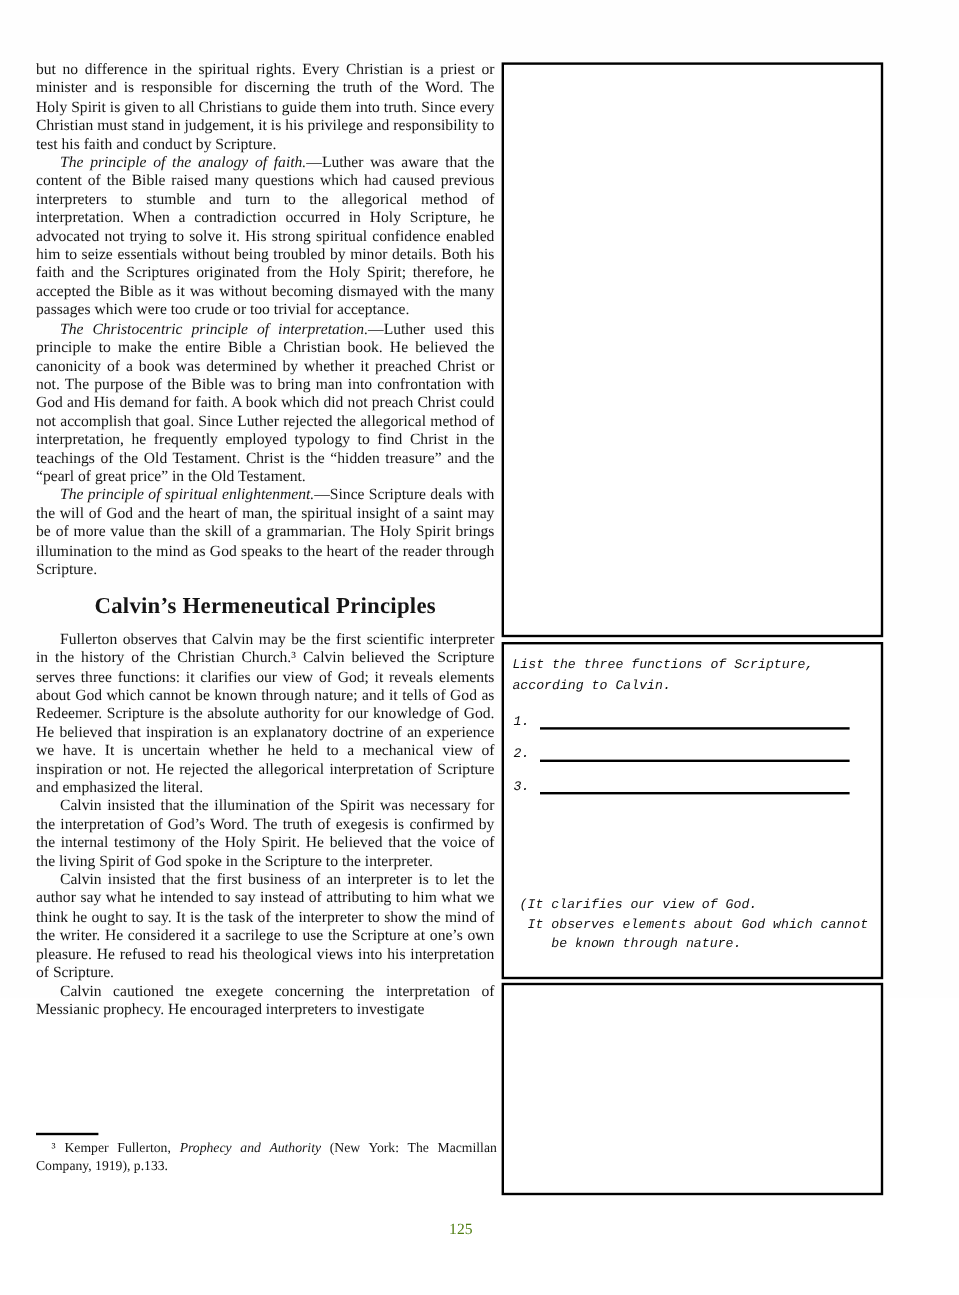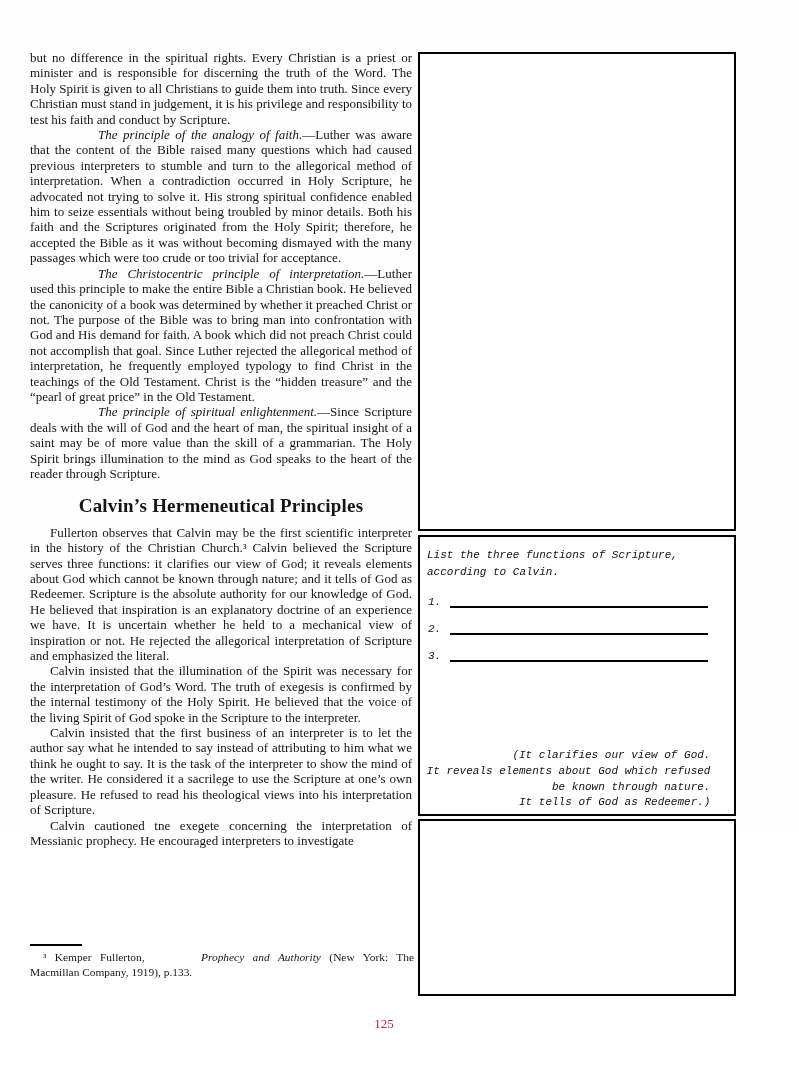--- a/index.html
+++ b/index.html
@@ -15,58 +15,58 @@
     position:absolute; left:0; top:0; width:799px; height:832px;
     background:#fefefe;
   }
   
   .left-col {
     position:absolute; left:30px; top:50px; width:382px;
     font-size:13px; line-height:15.4px; text-align:justify;
   }
   .left-col p { text-align:justify; }
   .left-col p.indent { text-indent:20px; }
-  .ital { font-style:italic;margin-left:48px; }
+  .ital { font-style:italic; }
   .section-heading {
     font-size:19px; font-weight:bold; text-align:center;
     margin:17px 0 11px 0; letter-spacing:0.2px;
   }
   
   .footnote {
     position:absolute; left:30px; top:944px; width:384px;
     font-size:11.4px; line-height:14.5px; text-align:justify;
   }
   .footnote-rule { width:52px; border-top:2px solid #000; margin-bottom:4px; }
   .footnote-text { text-indent:13px; }
   
   .page-number {
     position:absolute; top:1016px; left:30px; width:708px;
-    text-align:center; font-size:13px; color:#be185d;
+    text-align:center; font-size:13px; color:#4d7c0f;
   }
   
   .box { position:absolute; border:2px solid #000; background:#fff; }
   .box-top    { left:418px; top:52px;  width:318px; height:479px; }
   .box-mid    { left:418px; top:535px; width:318px; height:281px; }
   .box-bottom { left:418px; top:819px; width:318px; height:177px; }
   
   .tw {
     font-family:"Liberation Mono", monospace;
     font-style:italic; font-size:11px; color:#101010;
   }
   .question { padding:10px 0 0 7px; line-height:17px; }
   .blank-rows { margin-top:6px; }
   .blank-row {
     display:flex; align-items:flex-end;
     margin:13px 26px 0 8px; height:14px;
   }
   .blank-num { margin-right:9px; line-height:12px; }
   .blank-line { flex:1; border-bottom:2px solid #000; height:100%; }
   .answer {
-    position:absolute; left:0; top:211px;
-    line-height:15.8px; white-space:pre;text-align:right;
+    position:absolute; left:13px; top:211px;
+    line-height:15.8px; white-space:pre;
   }
 </style>
 </head>
 <body>
 
 <div class="page">
 
   <div class="left-col">
       <p><span>but no difference in the spiritual rights.  Every Christian is a priest or minister and is responsible for discerning the truth of the Word.  The Holy Spirit is given to all Christians to guide them into truth.  Since every Christian must stand in judgement, it is his privilege and responsibility to test his faith and conduct by Scripture.</span></p>
       <p class="indent"><span class="ital">The principle of the analogy of faith.</span><span>—Luther was aware that the content of the Bible raised many questions which had caused previous interpreters to stumble and turn to the allegorical method of interpretation.  When a contradiction occurred in Holy Scripture, he advocated not trying to solve it.  His strong spiritual confidence enabled him to seize essentials without being troubled by minor details. Both his faith and the Scriptures originated from the Holy Spirit; therefore, he accepted the Bible as it was without becoming dismayed with the many passages which were too crude or too trivial for acceptance.</span></p>
@@ -100,18 +100,18 @@
         </div>
         <div class="blank-row">
           <span class="blank-num">2.</span>
           <span class="blank-line"></span>
         </div>
         <div class="blank-row">
           <span class="blank-num">3.</span>
           <span class="blank-line"></span>
         </div>
       </div>
-    <div class="answer tw"><div>(It clarifies our view of God.</div><div> It reveals elements about God which refused</div><div>    be known through nature.</div><div> It tells of God as Redeemer.)</div></div>
+    <div class="answer tw"><div>(It clarifies our view of God.</div><div> It observes elements about God which cannot</div><div>    be known through nature.</div></div>
   </div>
 
   <div class="box box-bottom"></div>
 
 </div>
 
 </body></html>

